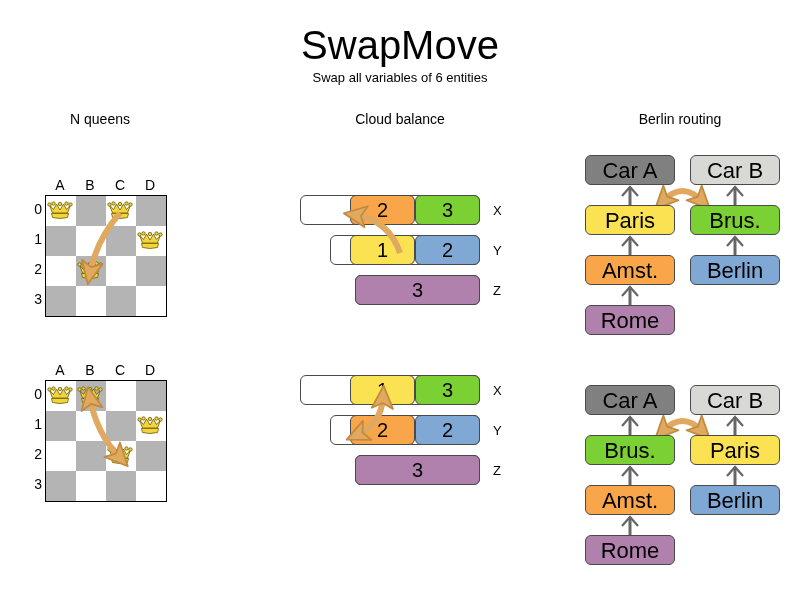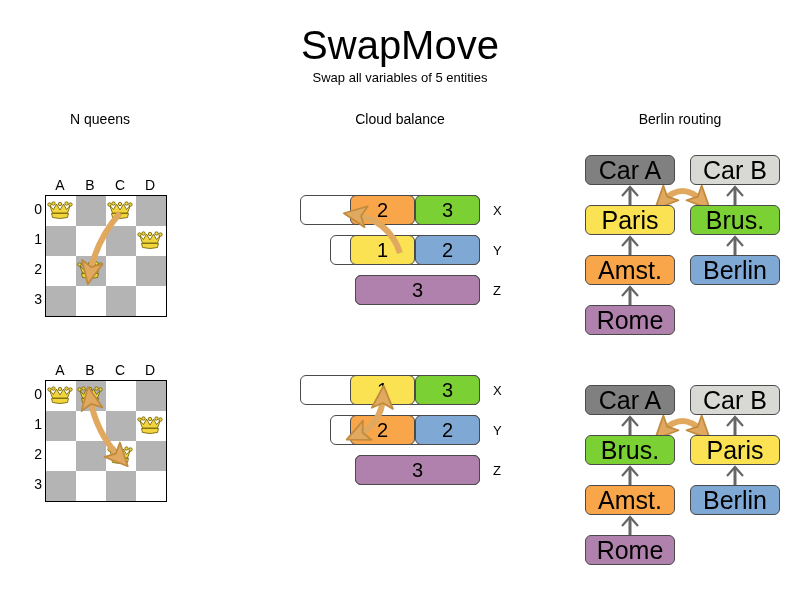--- a/index.html
+++ b/index.html
@@ -67,31 +67,31 @@
   .cloud-label{
     position:absolute;font-size:13px;line-height:15px;top:8px;
   }
   .cloud-arrow{position:absolute;pointer-events:none;}
 
   
   .vrp-wrap{position:absolute;}
   .vnode{
     position:absolute;height:30px;border:1px solid #4a4a4a;border-radius:6px;
     box-sizing:border-box;display:flex;align-items:center;justify-content:center;
-    font-size:25px;line-height:19px;color:#000;
+    font-size:22px;line-height:19px;color:#000;
   }
   .vrp-svg{position:absolute;left:0;top:0;width:210px;height:210px;pointer-events:none;}
 </style>
 </head>
 <body>
 
 <div class="stage">
 
   <div id="page-title">SwapMove</div>
-  <div id="page-subtitle">Swap all variables of 5 entities</div>
+  <div id="page-subtitle">Swap all variables of 6 entities</div>
 
   <div class="col-head" id="head-cloud">Cloud balance</div>
   <div class="col-head" id="head-nqueens">N queens</div>
   <div class="col-head" id="head-vrp">
     <div>Berlin routing</div>
   </div>
 
   <div class="board-wrap" id="board-before" style="left:0px;top:180px;">
       <div class="file-label" style="left: 45px;">A</div>
       <div class="file-label" style="left: 75px;">B</div>

